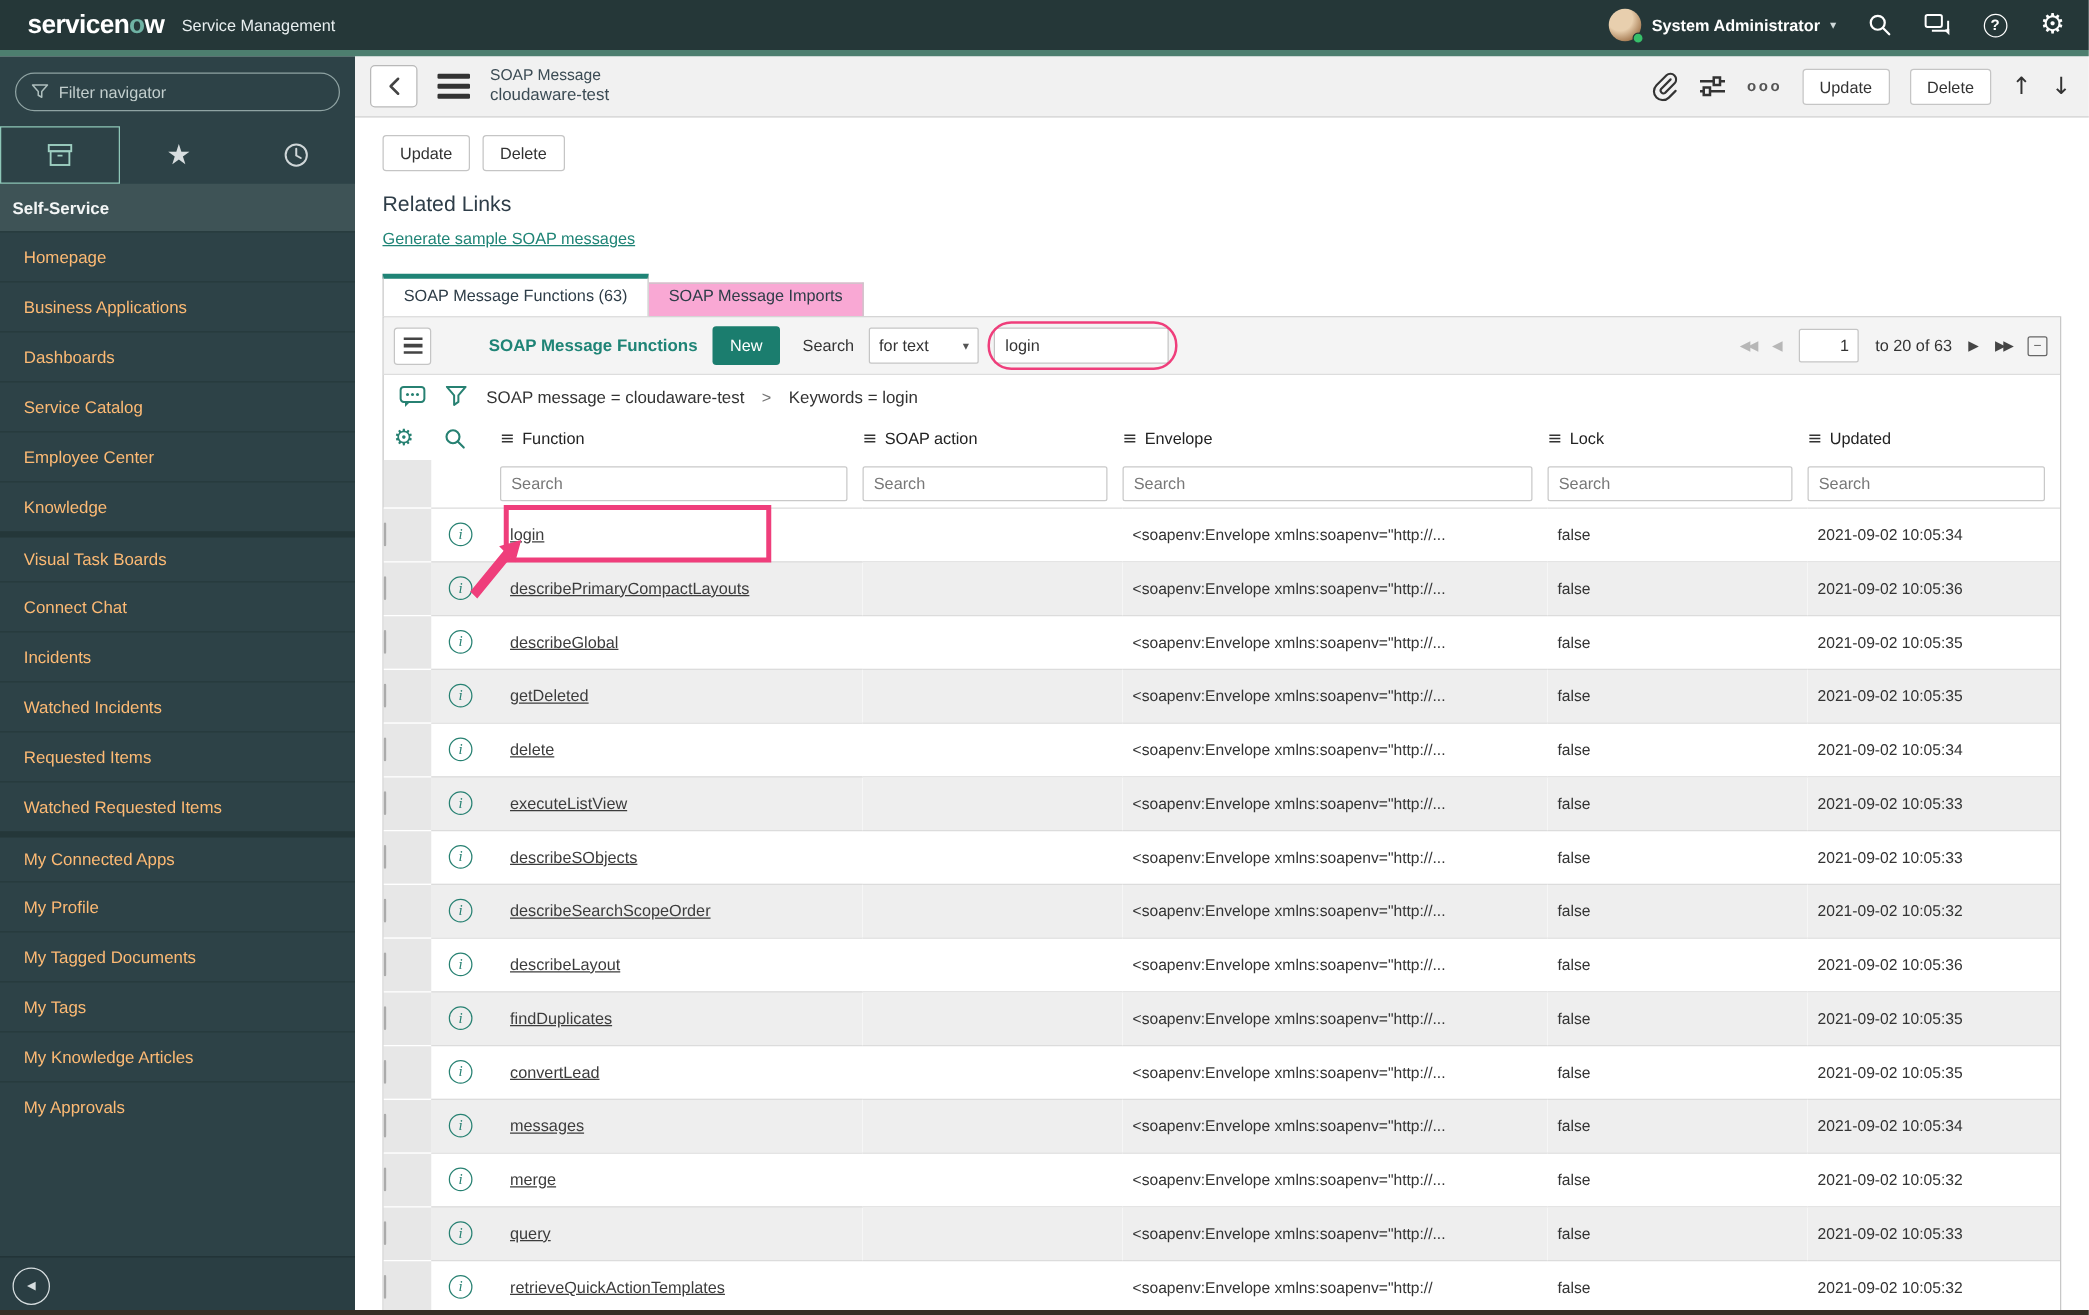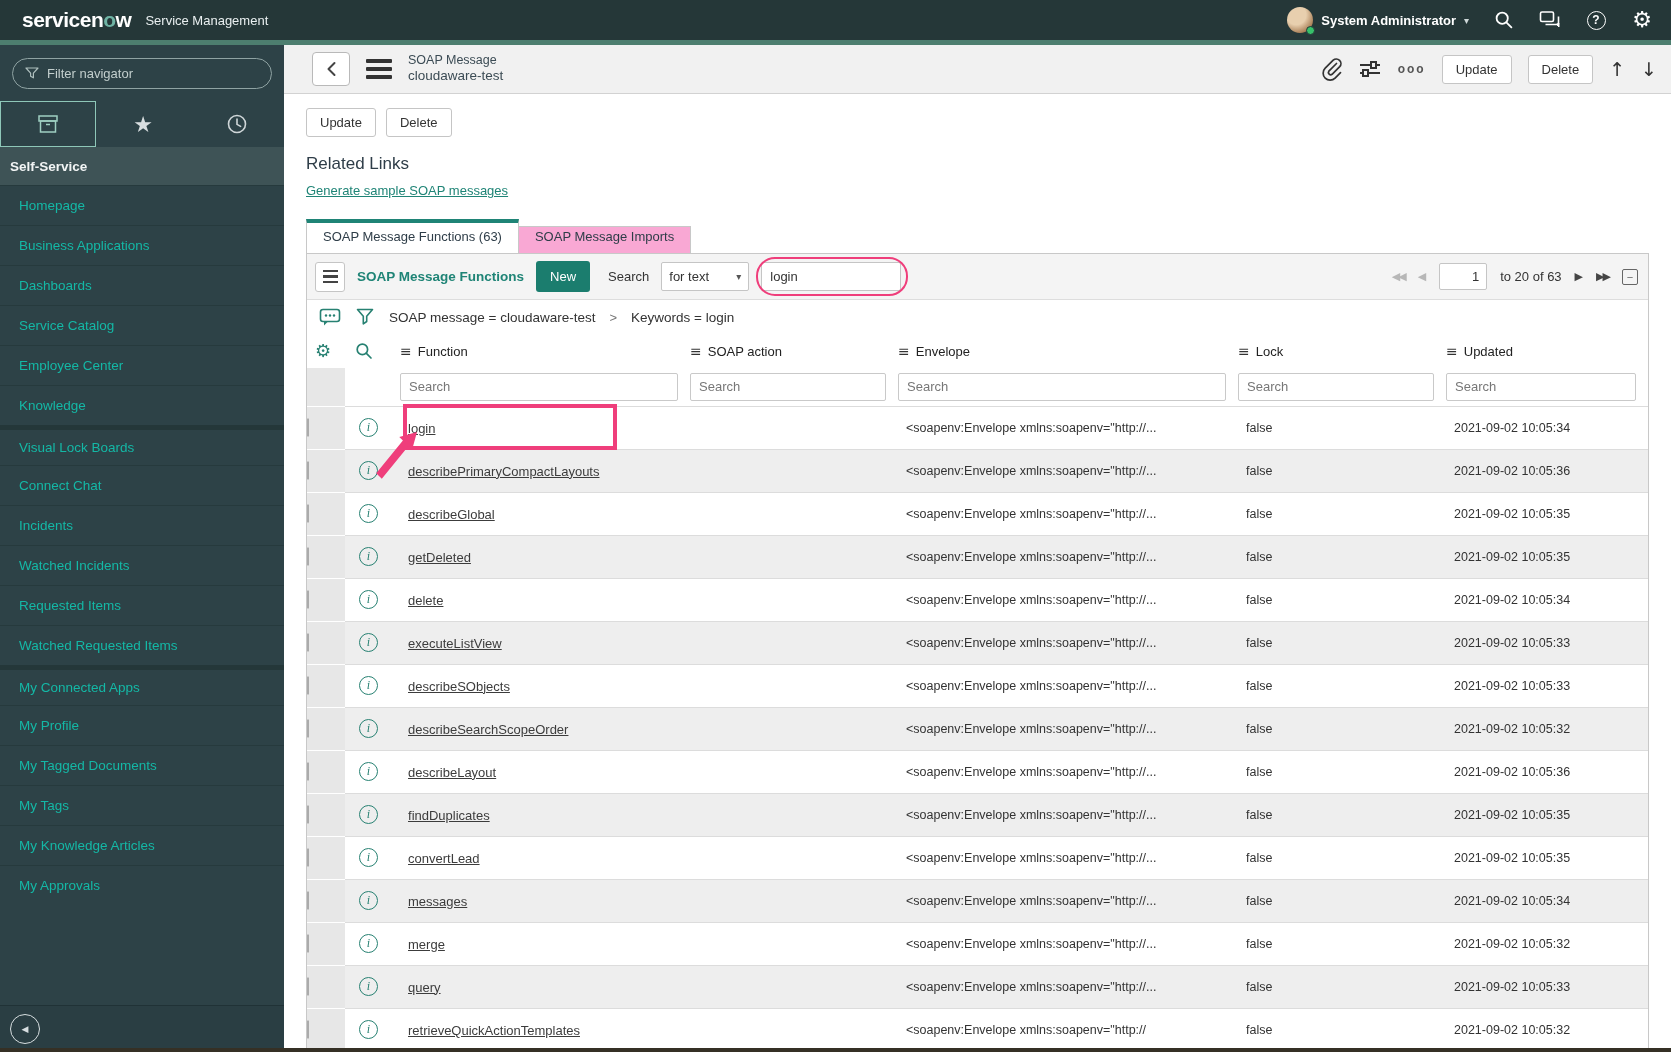--- a/index.html
+++ b/index.html
@@ -36,32 +36,32 @@
   .filter-pill input { background:transparent; border:none; outline:none; color:#e6ecec;
     font-size:13px; width:200px; font-family:"Liberation Sans",sans-serif; }
   .filter-pill input::placeholder { color:#c2cecd; }
   .side-tabs { display:flex; height:46px; }
   .side-tab { flex:1; display:flex; align-items:center; justify-content:center; cursor:pointer; }
   .side-tab.active { border:1px solid #8ec7b8; }
   .star-glyph { color:#d8dee0; font-size:22px; font-family:"DejaVu Sans",sans-serif; }
   .nav-section-header { height:38px; background:#3e5356; color:#f2f5f5; font-size:13.5px;
     font-weight:bold; display:flex; align-items:center; padding-left:10px; cursor:pointer; }
   .nav-item { height:40px; display:flex; align-items:center; padding-left:19px;
-    color:#14b8a6; font-size:13.5px; border-top:1px solid #263a3d; cursor:pointer; }
+    color:#fdba74; font-size:13.5px; border-top:1px solid #263a3d; cursor:pointer; }
   .nav-item.sep { border-top:5px solid #243739; }
   .side-footer { position:absolute; bottom:0; left:0; width:284px; height:47px;
     background:#2a3e43; border-top:1px solid #203236; display:flex; align-items:center; padding-left:10px; }
   .collapse-btn { width:30px; height:30px; border:1.6px solid #d7dee0; border-radius:50%;
     color:#d7dee0; font-size:9px; display:flex; align-items:center; justify-content:center; cursor:pointer;
     font-family:"DejaVu Sans",sans-serif; }
 
   
   .content { position:absolute; top:45px; left:284px; width:1387px; height:1007px; background:#fff; }
   .content-header { height:49px; background:#f1f1f1; border-bottom:1px solid #d2d2d2;
-    display:flex; align-items:center; padding:0 14px 0 28px; }
+    display:flex; align-items:center; padding:0 14px 0 12px; }
   .back-btn { width:38px; height:34px; background:#fff; border:1px solid #b9b9b9; border-radius:4px;
     display:flex; align-items:center; justify-content:center; cursor:pointer; }
   .burger { width:26px; display:flex; flex-direction:column; gap:4px; margin-left:16px; cursor:pointer; }
   .burger span { height:4px; background:#333; border-radius:1px; }
   .rec-title { margin-left:16px; line-height:1.25; }
   .rec-title .t1 { font-size:12.5px; color:#3b4b54; }
   .rec-title .t2 { font-size:13.5px; color:#3b4b54; }
   .header-actions { margin-left:auto; display:flex; align-items:center; gap:16px; }
   .more-dots { color:#555; font-size:12px; font-weight:bold; letter-spacing:2px; cursor:pointer; }
   .btn { background:#fff; border:1px solid #c5c5c5; border-radius:3px; color:#333;
@@ -81,21 +81,21 @@
     border-top:4px solid #1f8476; padding-top:6px; position:relative; z-index:2; }
   .tab.inactive { background:#f9a8d4; border:1px solid #c8c8c8; border-left:none; border-bottom:none; }
 
   
   .list-panel { position:relative; border:1px solid #c8c8c8; background:#fff; z-index:1; }
   .list-toolbar { height:46px; background:#f4f4f4; border-bottom:1px solid #ddd;
     display:flex; align-items:center; padding:0 10px 0 8px; gap:12px; }
   .tool-burger { width:30px; height:30px; background:#fff; border:1px solid #c5c5c5; border-radius:3px;
     display:flex; flex-direction:column; gap:3px; align-items:center; justify-content:center; cursor:pointer; }
   .tool-burger span { width:15px; height:2.5px; background:#444; }
-  .list-title { color:#1f8476; font-size:13.5px; font-weight:bold; }
+  .list-title { color:#1f8476; font-size:13.5px; font-weight:bold;margin-left:34px; }
   .new-btn { background:#1b7d6e; color:#fff; border:none; border-radius:3px; padding:8px 14px;
     font-size:13px; cursor:pointer; font-family:"Liberation Sans",sans-serif; }
   .search-lab { font-size:13px; color:#333; margin-left:6px; }
   .type-select { background:#fff; border:1px solid #c5c5c5; border-radius:2px; height:29px; width:88px;
     display:flex; align-items:center; justify-content:space-between; padding:0 7px; font-size:13px; color:#333; cursor:pointer; }
   .type-select .caret { color:#555; }
   .searchwrap { position:relative; }
   .toolbar-search { width:140px; height:29px; border:1px solid #c5c5c5; border-radius:2px;
     padding:0 8px; font-size:13px; color:#333; outline:none; font-family:"Liberation Sans",sans-serif; }
   .annot-oval { position:absolute; left:-5px; top:-5px; right:-7px; bottom:-5px;
@@ -232,21 +232,21 @@
 
   <div class="nav-item">
           <span class="nav-label">Employee Center</span>
         </div>
 
   <div class="nav-item">
           <span class="nav-label">Knowledge</span>
         </div>
 
   <div class="nav-item sep">
-          <span class="nav-label">Visual Lock Boards</span>
+          <span class="nav-label">Visual Task Boards</span>
         </div>
 
   <div class="nav-item">
           <span class="nav-label">Connect Chat</span>
         </div>
 
   <div class="nav-item">
           <span class="nav-label">Incidents</span>
         </div>
 

